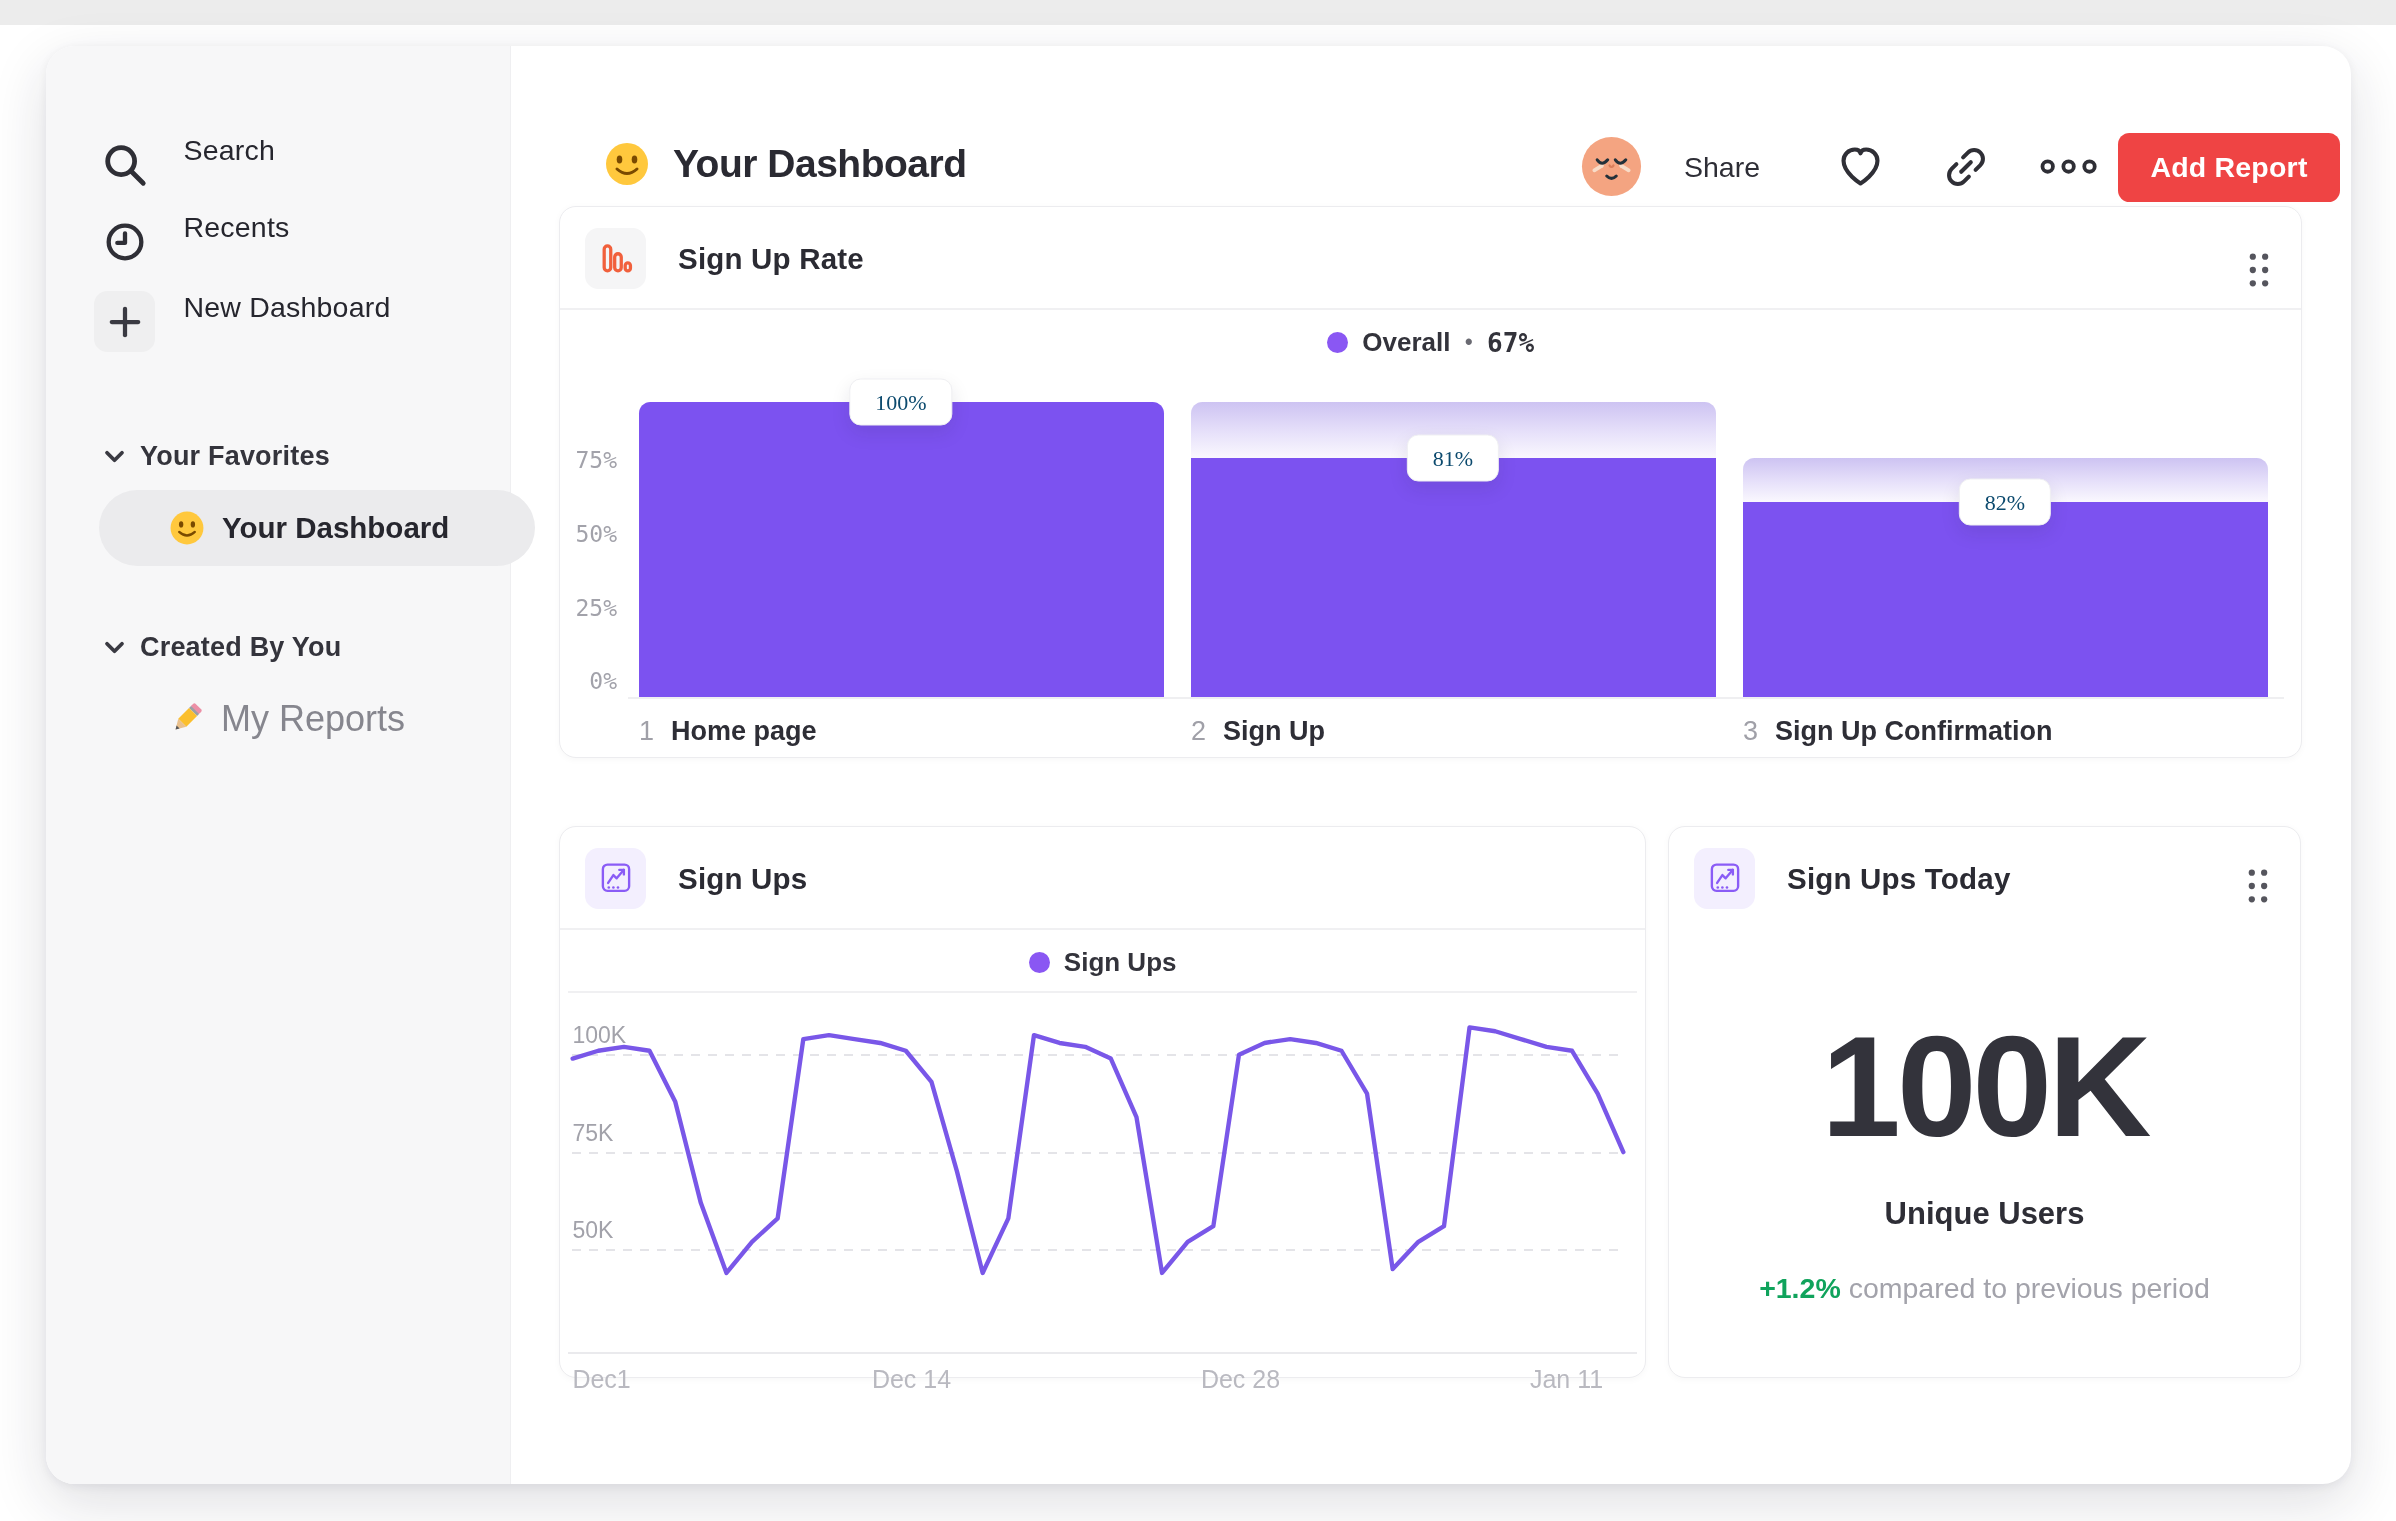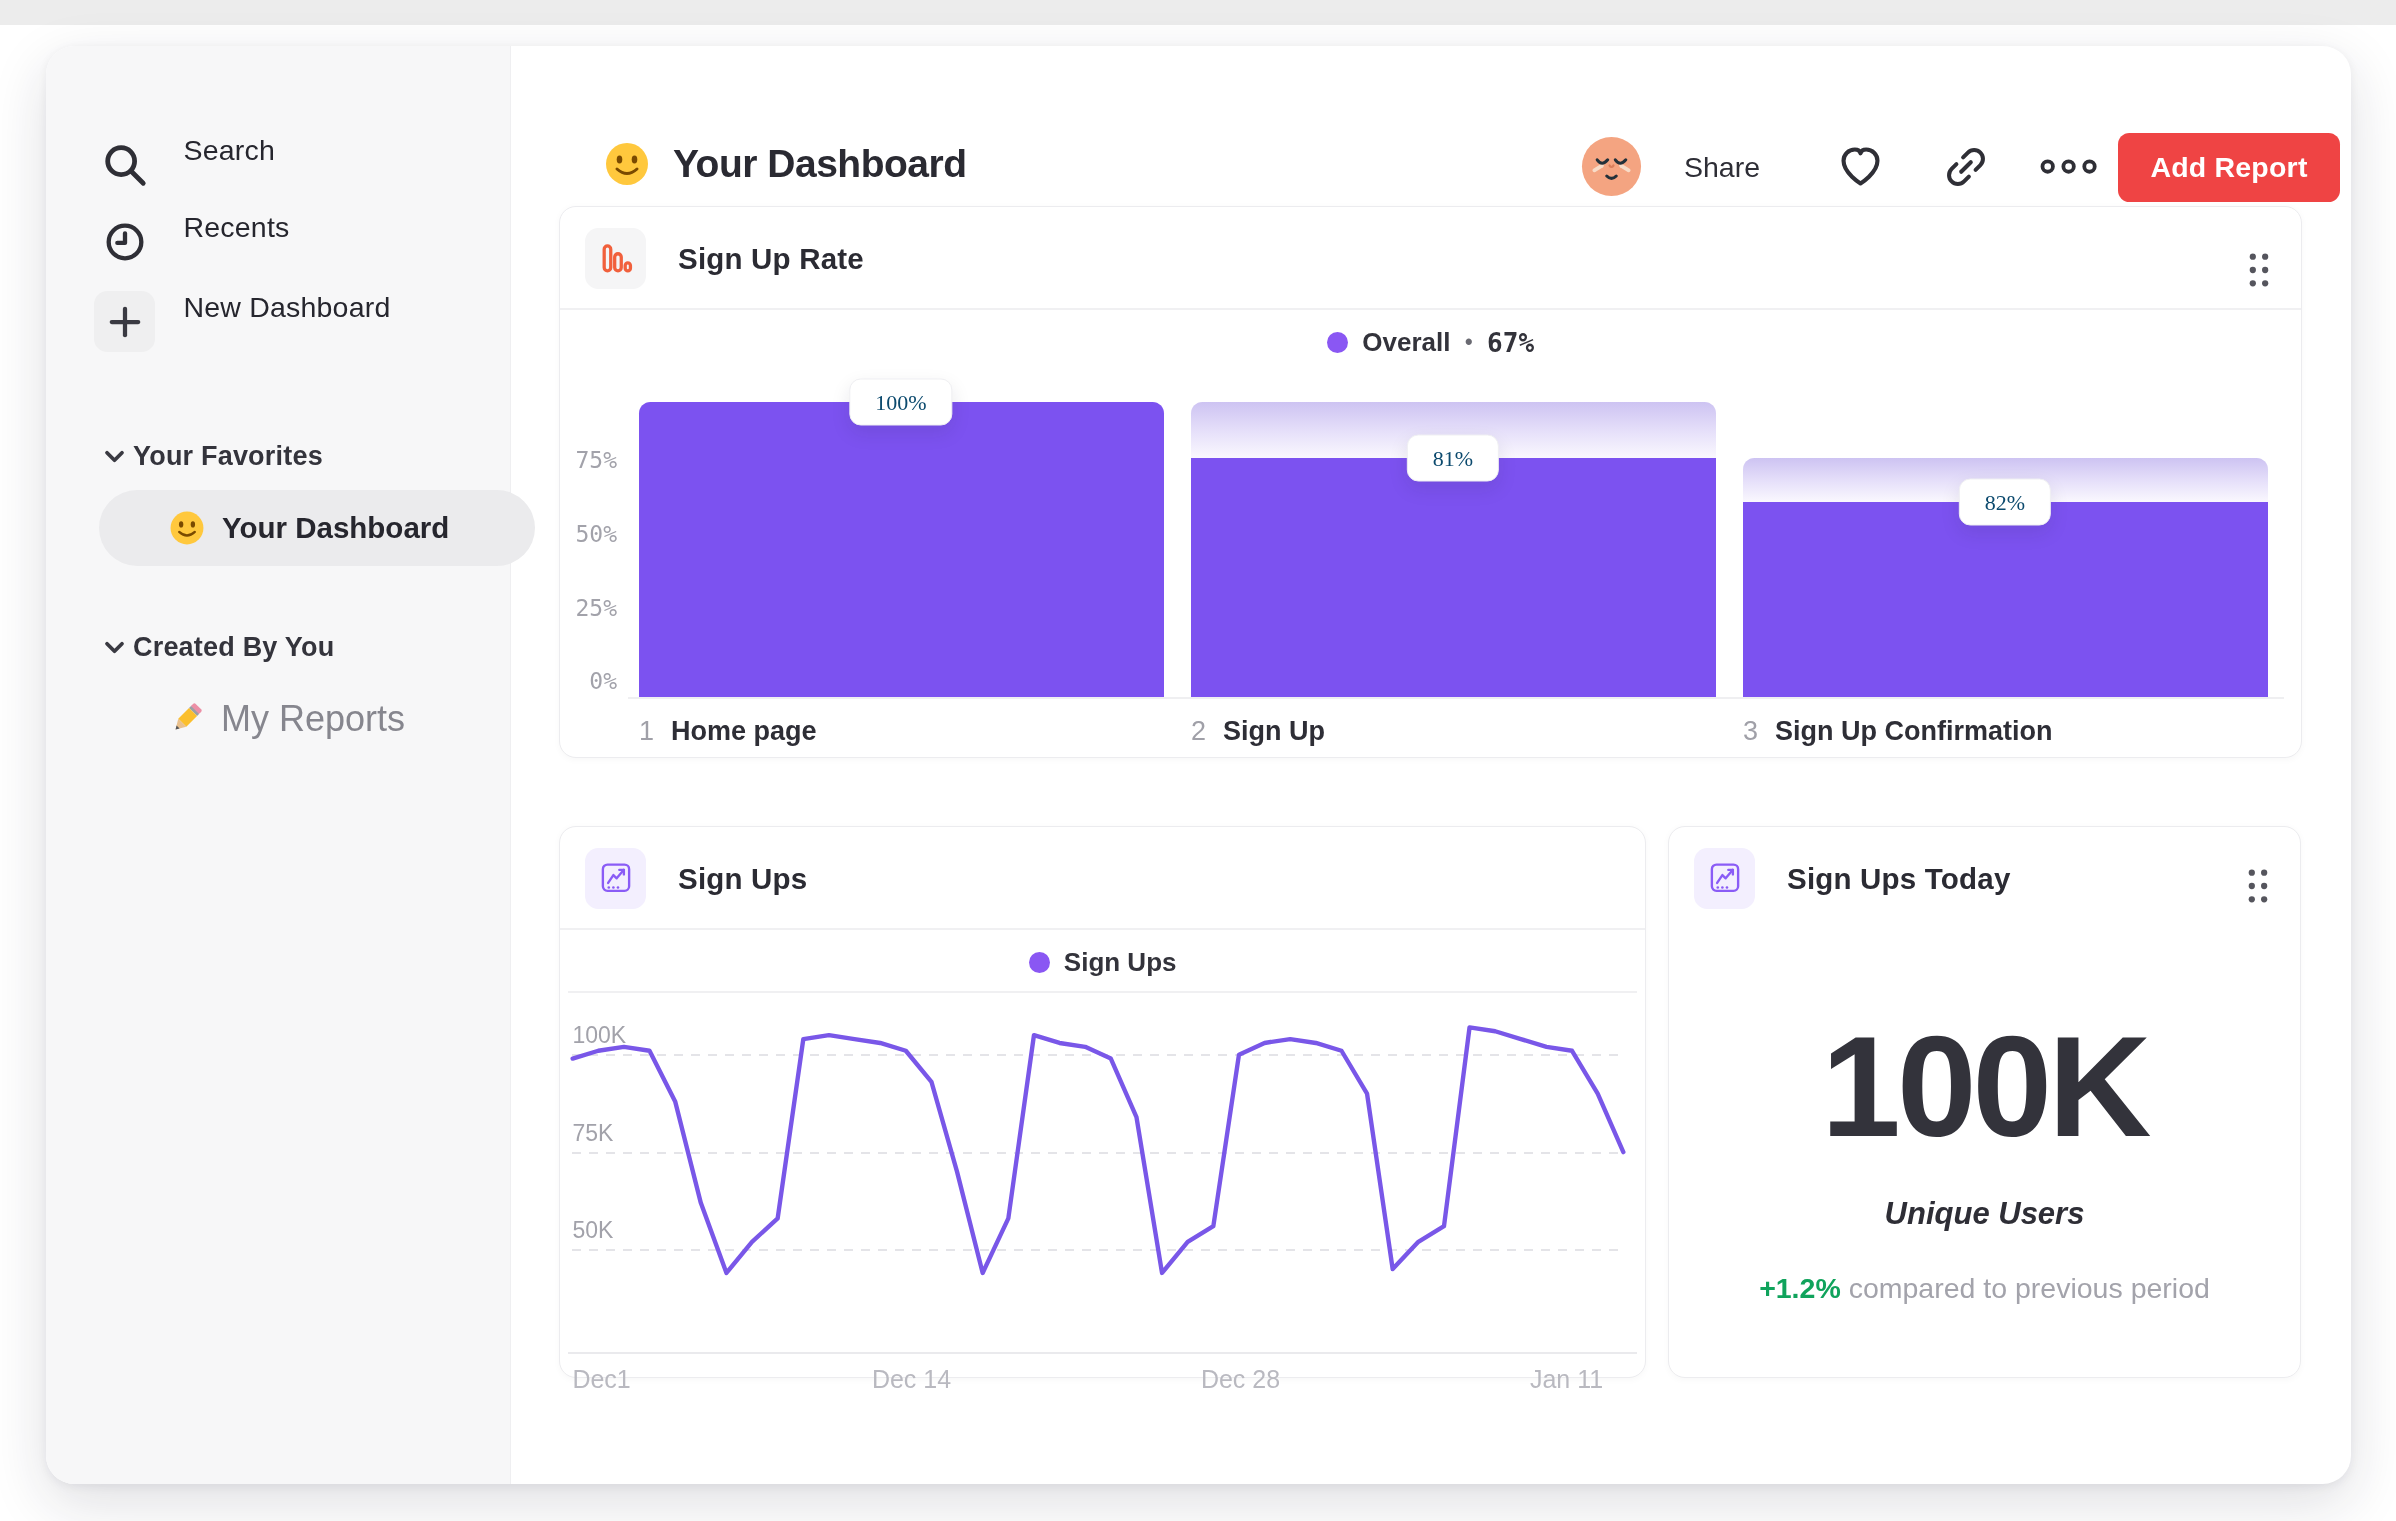--- a/index.html
+++ b/index.html
@@ -14,21 +14,21 @@
     border-radius:28.5px;overflow:hidden;
     box-shadow:0 19px 57px rgba(25,25,50,.14),0 2.9px 9.5px rgba(25,25,50,.06);
   }
   
   .sidebar{position:absolute;left:0;top:0;width:465px;height:100%;background:#F7F7F8;
     border-right:1.9px solid #EFEFF1;box-sizing:border-box;}
   .nav-item{position:absolute;left:48px;display:flex;align-items:flex-start;gap:28.5px;height:63px;cursor:pointer;}
   .nav-icon{width:61px;height:61px;display:flex;align-items:center;justify-content:center;flex:0 0 61px;}
   .nav-icon.boxed{background:#EFEFF0;border-radius:13.3px;}
   .nav-label{font-size:28.5px;font-weight:500;color:#26262E;letter-spacing:0.2px;}
-  .sec-header{position:absolute;left:57px;display:flex;align-items:center;gap:7px;height:38px;cursor:pointer;}
+  .sec-header{position:absolute;left:57px;display:flex;align-items:center;gap:14px;height:38px;cursor:pointer;}
   .sec-label{font-size:27px;font-weight:700;color:#34343C;letter-spacing:0.2px;}
   .pill{position:absolute;left:53px;top:444px;width:436px;height:76px;background:#EBEBED;border-radius:38px;cursor:pointer;}
   .pill-inner{position:absolute;left:70px;top:0;height:76px;display:flex;align-items:center;gap:17px;}
   .pill-label{font-size:29.5px;font-weight:600;color:#26262E;}
   .report-row{position:absolute;left:122px;top:652px;display:flex;align-items:center;gap:15px;height:42px;cursor:pointer;}
   .report-label{font-size:36px;font-weight:500;color:#86868E;}
   
   .page-title{position:absolute;left:558px;top:95px;display:flex;align-items:center;gap:23px;}
   .page-title h1{margin:0;font-size:39px;font-weight:700;color:#2A2A32;letter-spacing:-0.5px;}
   .hbtn{position:absolute;display:flex;align-items:center;justify-content:center;cursor:pointer;}
@@ -72,21 +72,21 @@
   .line-plot{position:absolute;left:0;top:0;right:0;bottom:0;}
   .hline{position:absolute;height:1.9px;background:#F0F0F2;}
   .gridline{position:absolute;height:1.9px;
     background:repeating-linear-gradient(90deg,#E4E4E8 0 8.6px,transparent 8.6px 17px);}
   .ylab{position:absolute;font-size:23px;color:#A2A2AA;height:27px;line-height:27px;}
   .xlab{position:absolute;font-size:25px;color:#B9B9C0;height:28.5px;line-height:28.5px;}
   
   .big-number{position:absolute;left:0;right:0;top:188px;text-align:center;
     font-size:143px;font-weight:700;color:#33333B;letter-spacing:-3.8px;line-height:143px;}
   .metric-label{position:absolute;left:0;right:0;top:369px;text-align:center;
-    font-size:31px;font-weight:600;color:#2E2E36;font-style:italic;}
+    font-size:31px;font-weight:600;color:#2E2E36;}
   .metric-change{position:absolute;left:0;right:0;top:445px;text-align:center;font-size:28.5px;}
   .chg{font-weight:700;}
   .chg-desc{color:#A3A3AB;font-weight:400;}
   svg{display:block;}
 </style>
 </head>
 <body>
 
 <div class="topstrip"></div>
 

